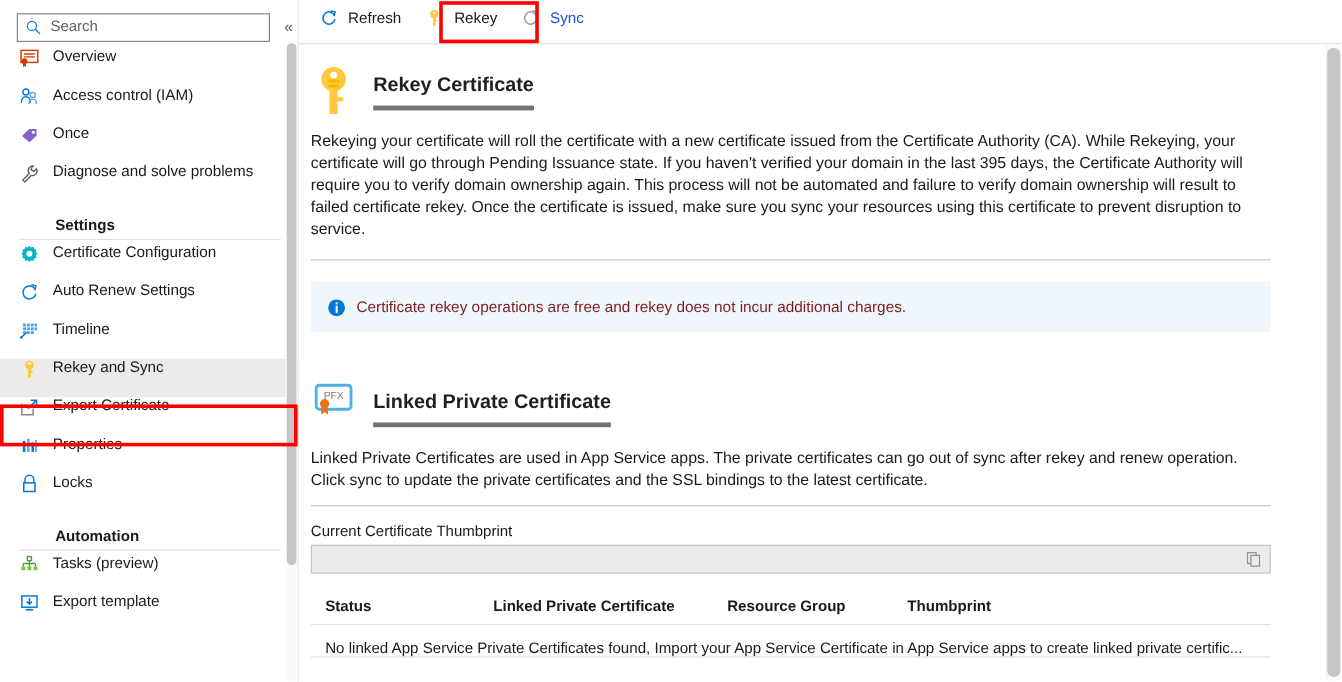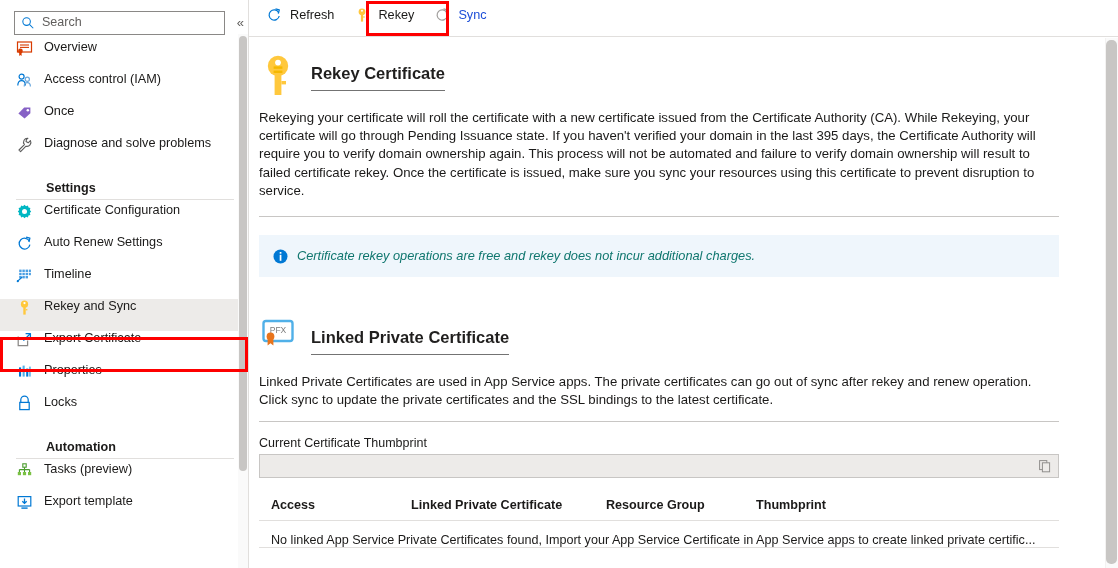--- a/index.html
+++ b/index.html
@@ -93,36 +93,36 @@
 
   .sec-head {
     display: flex; align-items: center; gap: 14px;
     padding: 16px 0 0 5px;
   }
   .sec-ico { width: 38px; height: 42px; flex: 0 0 38px; position: relative; }
   .sec-title-wrap { padding-top: 6px; }
   .sec-title {
     font-size: 16.5px; font-weight: bold; color: #201f1e;
     padding-bottom: 7px; display: inline-block;
-    border-bottom: 1px solid #737373;
+    border-bottom: 4px solid #737373;
   }
 
   .para {
     font-size: 13.2px; line-height: 18.2px; color: #1b1a19;
     width: 800px; margin: 14px 0 0 5px;
   }
   .hr { height: 1px; background: #c8c6c4; width: 800px; margin: 16px 0 0 5px; }
 
   .banner {
     width: 800px; margin: 18px 0 0 5px;
     background: #eff6fc; display: flex; align-items: flex-start;
     padding: 13px 14px; gap: 9px;
   }
   .banner .bico { width: 15px; height: 15px; flex: 0 0 15px; margin-top: 1px; }
-  .banner-text { font-size: 12.8px; color: #0f766e; line-height: 16px; font-style: italic; }
+  .banner-text { font-size: 12.8px; color: #7f1d1d; line-height: 16px; }
 
   .field-label { font-size: 12.5px; color: #1b1a19; margin: 14px 0 4px 5px; }
   .thumb-input {
     width: 800px; height: 24px; margin-left: 5px;
     background: #edebe9; border: 1px solid #c8c6c4;
     display: flex; align-items: center; justify-content: flex-end;
     padding-right: 6px;
   }
   .copy-ico { width: 14px; height: 14px; opacity: .65; }
 
@@ -436,21 +436,21 @@
             <svg viewBox="0 0 14 14" width="14" height="14">
               <rect x="1.6" y="1.6" width="7.2" height="9" fill="none" stroke="#605e5c" stroke-width="1"></rect>
               <rect x="4.4" y="3.8" width="7.2" height="9" fill="#edebe9" stroke="#605e5c" stroke-width="1"></rect>
             </svg>
           </span>
         </div>
 
         <table class="grid">
           <thead>
             <tr>
-              <th style="width:140px">Access</th>
+              <th style="width:140px">Status</th>
               <th style="width:195px">Linked Private Certificate</th>
               <th style="width:150px">Resource Group</th>
               <th>Thumbprint</th>
             </tr>
           </thead>
           <tbody>
             <tr>
               <td colspan="4">No linked App Service Private Certificates found, Import your App Service Certificate in App Service apps to create linked private certific...</td>
             </tr>
           </tbody>

